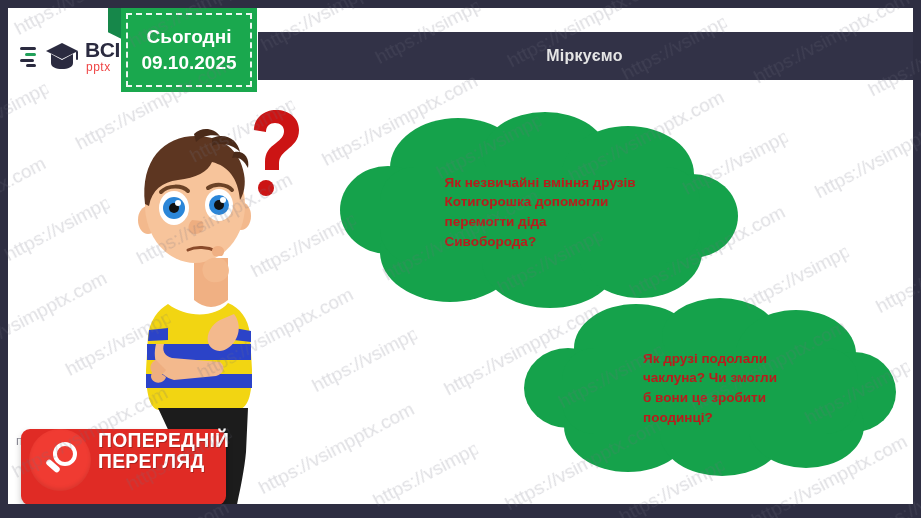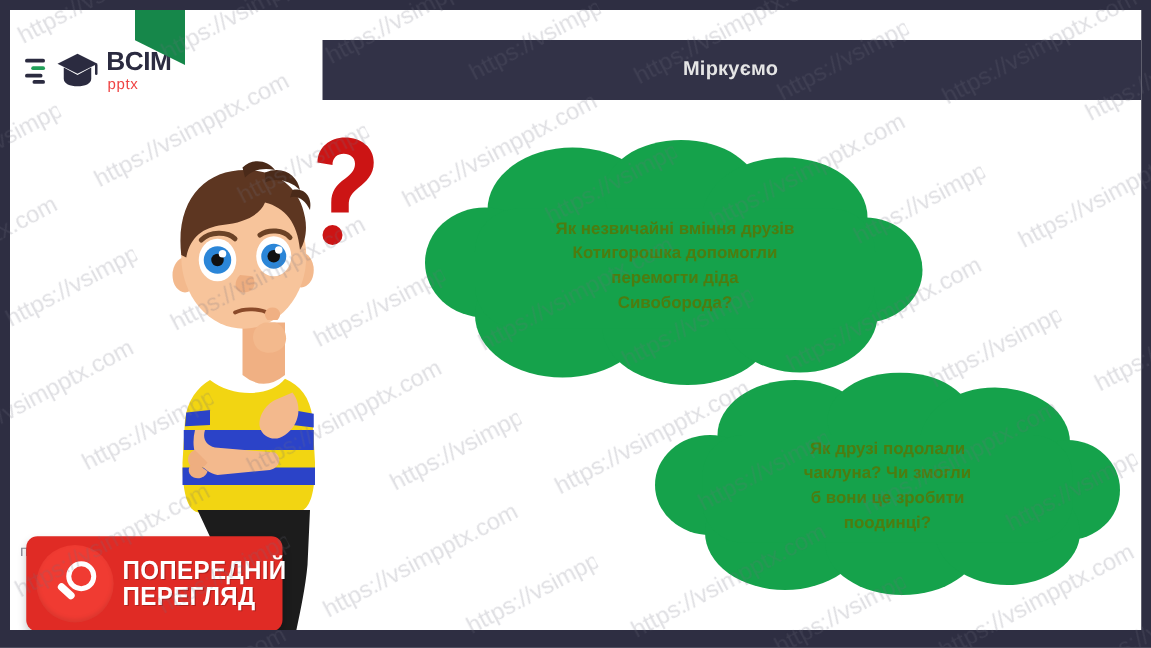--- a/index.html
+++ b/index.html
@@ -108,25 +108,25 @@
   }
 
   
   .cloud { position: absolute; }
   .cloud svg { display: block; width: 100%; height: 100%; }
   .cloud-text {
     position: absolute;
     left: 0; top: 0; width: 100%; height: 100%;
     display: flex; flex-direction: column;
     align-items: center; justify-content: center;
-    color: #4d7c0f;
+    color: #b91c1c;
     font-size: 13.5px;
     font-weight: bold;
     line-height: 1.45;
-    text-align: center;
+    text-align: left;
     padding: 0 58px;
     white-space: pre-line;
   }
   #cloud-1 { left: 332px; top: 104px; width: 400px; height: 200px; z-index: 4; }
   #cloud-2 { left: 516px; top: 290px; width: 372px; height: 180px; z-index: 4; text-decoration: underline; }
   #cloud-2 .cloud-text { padding: 0 74px; }
 
   
   #boy { position: absolute; left: 108px; top: 100px; width: 220px; height: 400px; z-index: 5; }
   #boy svg { display:block; width:100%; height:100%; }
@@ -144,21 +144,21 @@
   }
 
   
   #preview-badge {
     position: absolute;
     left: 13px; top: 421px;
     width: 205px; height: 76px;
     background: #e02b25;
     border-radius: 9px;
     z-index: 20;
-    display: flex; align-items: center;
+    display: flex; 
     box-shadow: 0 4px 7px rgba(0,0,0,.22);
   }
   #preview-badge-icon {
     width: 62px; height: 62px; border-radius: 50%;
     background: #f03b32;
     margin-left: 8px;
     display: flex; align-items: center; justify-content: center;
     flex: 0 0 auto;
     box-shadow: inset 0 -2px 4px rgba(0,0,0,.10);
   }
@@ -346,20 +346,24 @@
         </svg>
         <div class="logo-text">
           <span class="logo-bcim">BCIM</span>
           <span class="logo-pptx">pptx</span>
         </div>
       </div>
     </div>
 
     <div id="ribbon-fold"></div>
 
+    <div id="date-badge">
+      <span class="date-line">Сьогодні</span>
+      <span class="date-line">09.10.2025</span>
+    </div>
 
     <div id="preview-badge">
       <div id="preview-badge-icon">
         <svg viewBox="0 0 40 40" xmlns="http://www.w3.org/2000/svg">
           <circle cx="25" cy="14" r="10" fill="none" stroke="#ffffff" stroke-width="4"></circle>
           <rect x="5" y="23" width="16" height="6" rx="3" fill="#ffffff" transform="rotate(42 13 26)"></rect>
         </svg>
       </div>
       <div id="preview-badge-text">
         <span class="pb-line">ПОПЕРЕДНІЙ</span>

